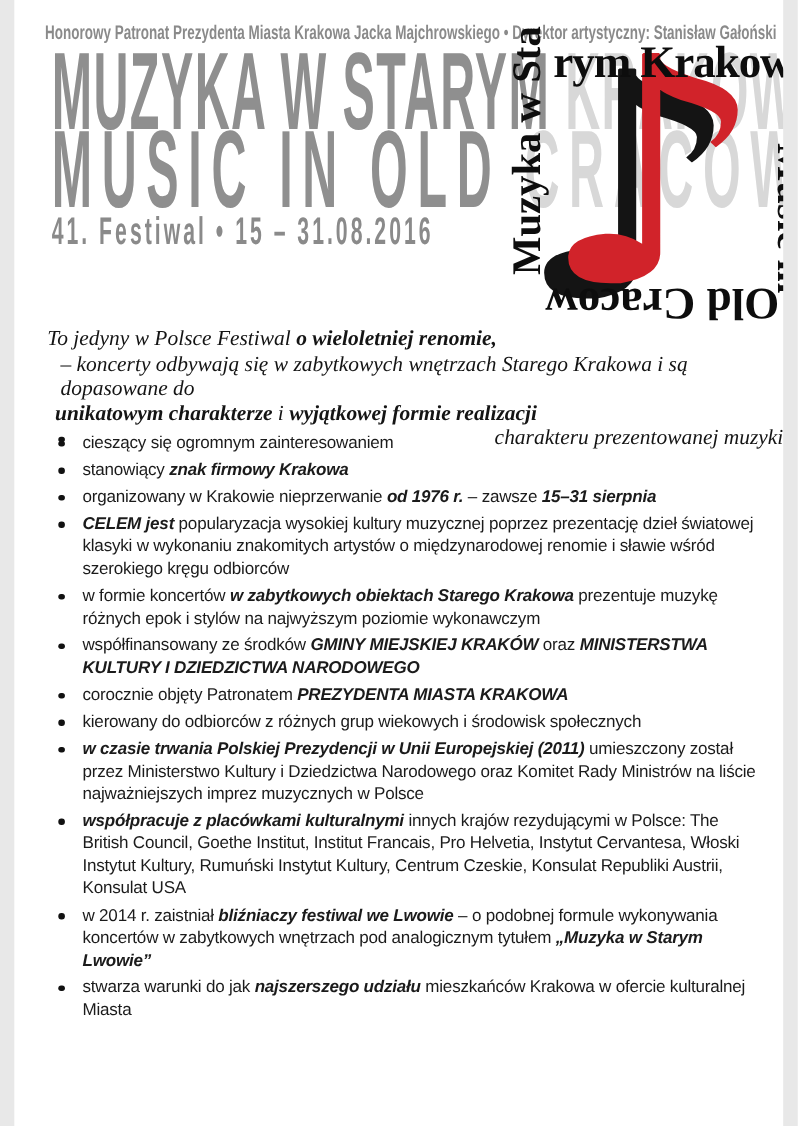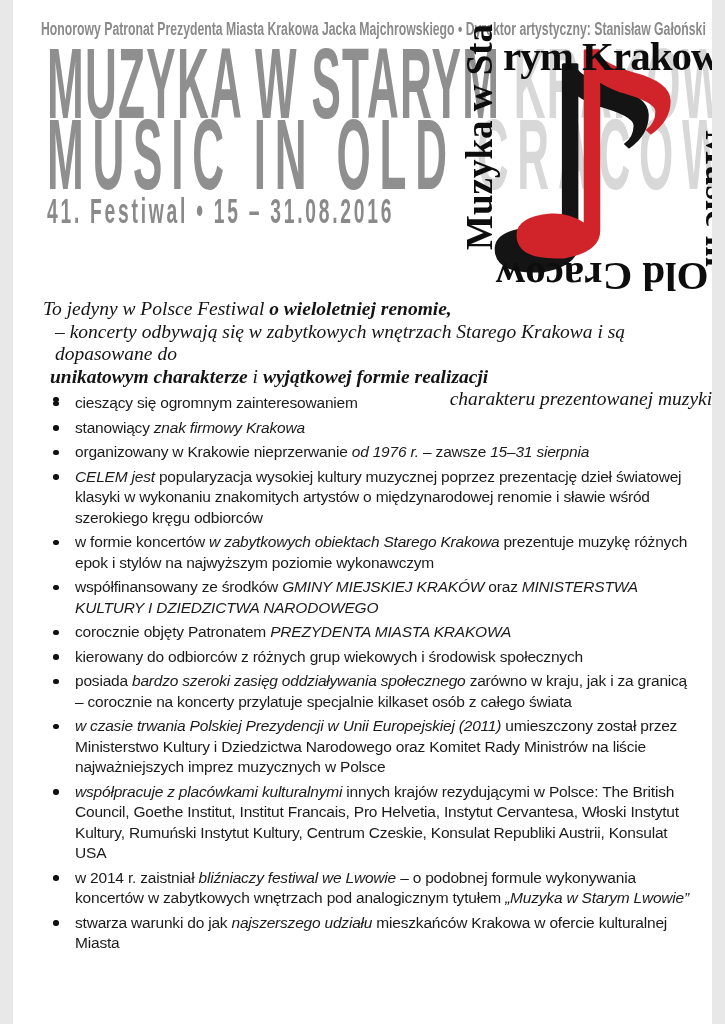--- a/index.html
+++ b/index.html
@@ -58,21 +58,21 @@
   .bullets {
     position:absolute; left:28px; top:389px; width:656px;
     list-style:none; margin:0; padding:0;
     font-size:15.5px; line-height:20.5px; letter-spacing:-0.2px; color:#1b1b1b;
   }
   .bullets li { position:relative; padding-left:34px; margin-bottom:4px; }
   .bullets .dot {
     position:absolute; left:12px; top:7.5px; width:5.5px; height:5.5px;
     border-radius:50%; background:#111;
   }
-  .bullets .b { font-weight:400; font-style:italic; }
+  .bullets .b { font-weight:700; font-style:italic; }
 </style>
 </head>
 <body>
 
 <div class="page">
 
   <div class="patron-line">Honorowy Patronat Prezydenta Miasta Krakowa Jacka Majchrowskiego • Dyrektor artystyczny: Stanisław Gałoński</div>
 
   <div class="title-row t1">
     <span class="main">MUZYKA W STARYM </span><span class="ghost">KRAKOWIE</span>
@@ -101,20 +101,19 @@
   <ul class="bullets" id="bullets">
       <li><span class="dot"></span></li>
       <li><span class="dot"></span><span>cieszący się ogromnym zainteresowaniem</span></li>
       <li><span class="dot"></span><span>stanowiący </span><span class="b">znak firmowy Krakowa</span></li>
       <li><span class="dot"></span><span>organizowany w Krakowie nieprzerwanie </span><span class="b">od 1976 r.</span><span> – zawsze </span><span class="b">15–31 sierpnia</span></li>
       <li><span class="dot"></span><span class="b">CELEM jest</span><span> popularyzacja wysokiej kultury muzycznej poprzez prezentację dzieł światowej klasyki w wykonaniu znakomitych artystów o międzynarodowej renomie i sławie wśród szerokiego kręgu odbiorców</span></li>
       <li><span class="dot"></span><span>w formie koncertów </span><span class="b">w zabytkowych obiektach Starego Krakowa</span><span> prezentuje muzykę różnych epok i stylów na najwyższym poziomie wykonawczym</span></li>
       <li><span class="dot"></span><span>współfinansowany ze środków </span><span class="b">GMINY MIEJSKIEJ KRAKÓW</span><span> oraz </span><span class="b">MINISTERSTWA KULTURY I DZIEDZICTWA NARODOWEGO</span></li>
       <li><span class="dot"></span><span>corocznie objęty Patronatem </span><span class="b">PREZYDENTA MIASTA KRAKOWA</span></li>
       <li><span class="dot"></span><span>kierowany do odbiorców z różnych grup wiekowych i środowisk społecznych</span></li>
-      <li><span class="dot"></span><span>posiada </span><span class="b">bardzo szeroki zasięg oddziaływania społecznego</span><span> zarówno w kraju, jak i za granicą</span><br><span>– corocznie na koncerty przylatuje specjalnie kilkaset osób z całego świata</span></li>
       <li><span class="dot"></span><span class="b">w czasie trwania Polskiej Prezydencji w Unii Europejskiej (2011)</span><span> umieszczony został przez Ministerstwo Kultury i Dziedzictwa Narodowego oraz Komitet Rady Ministrów na liście najważniejszych imprez muzycznych w Polsce</span></li>
       <li><span class="dot"></span><span class="b">współpracuje z placówkami kulturalnymi</span><span> innych krajów rezydującymi w Polsce: The British Council, Goethe Institut, Institut Francais, Pro Helvetia, Instytut Cervantesa, Włoski Instytut Kultury, Rumuński Instytut Kultury, Centrum Czeskie, Konsulat Republiki Austrii, Konsulat USA</span></li>
       <li><span class="dot"></span><span>w 2014 r. zaistniał </span><span class="b">bliźniaczy festiwal we Lwowie</span><span> – o podobnej formule wykonywania koncertów w zabytkowych wnętrzach pod analogicznym tytułem </span><span class="b">„Muzyka w Starym Lwowie”</span></li>
       <li><span class="dot"></span><span>stwarza warunki do jak </span><span class="b">najszerszego udziału</span><span> mieszkańców Krakowa w ofercie kulturalnej Miasta</span></li>
     </ul>
 
 </div>
 
 </body></html>

